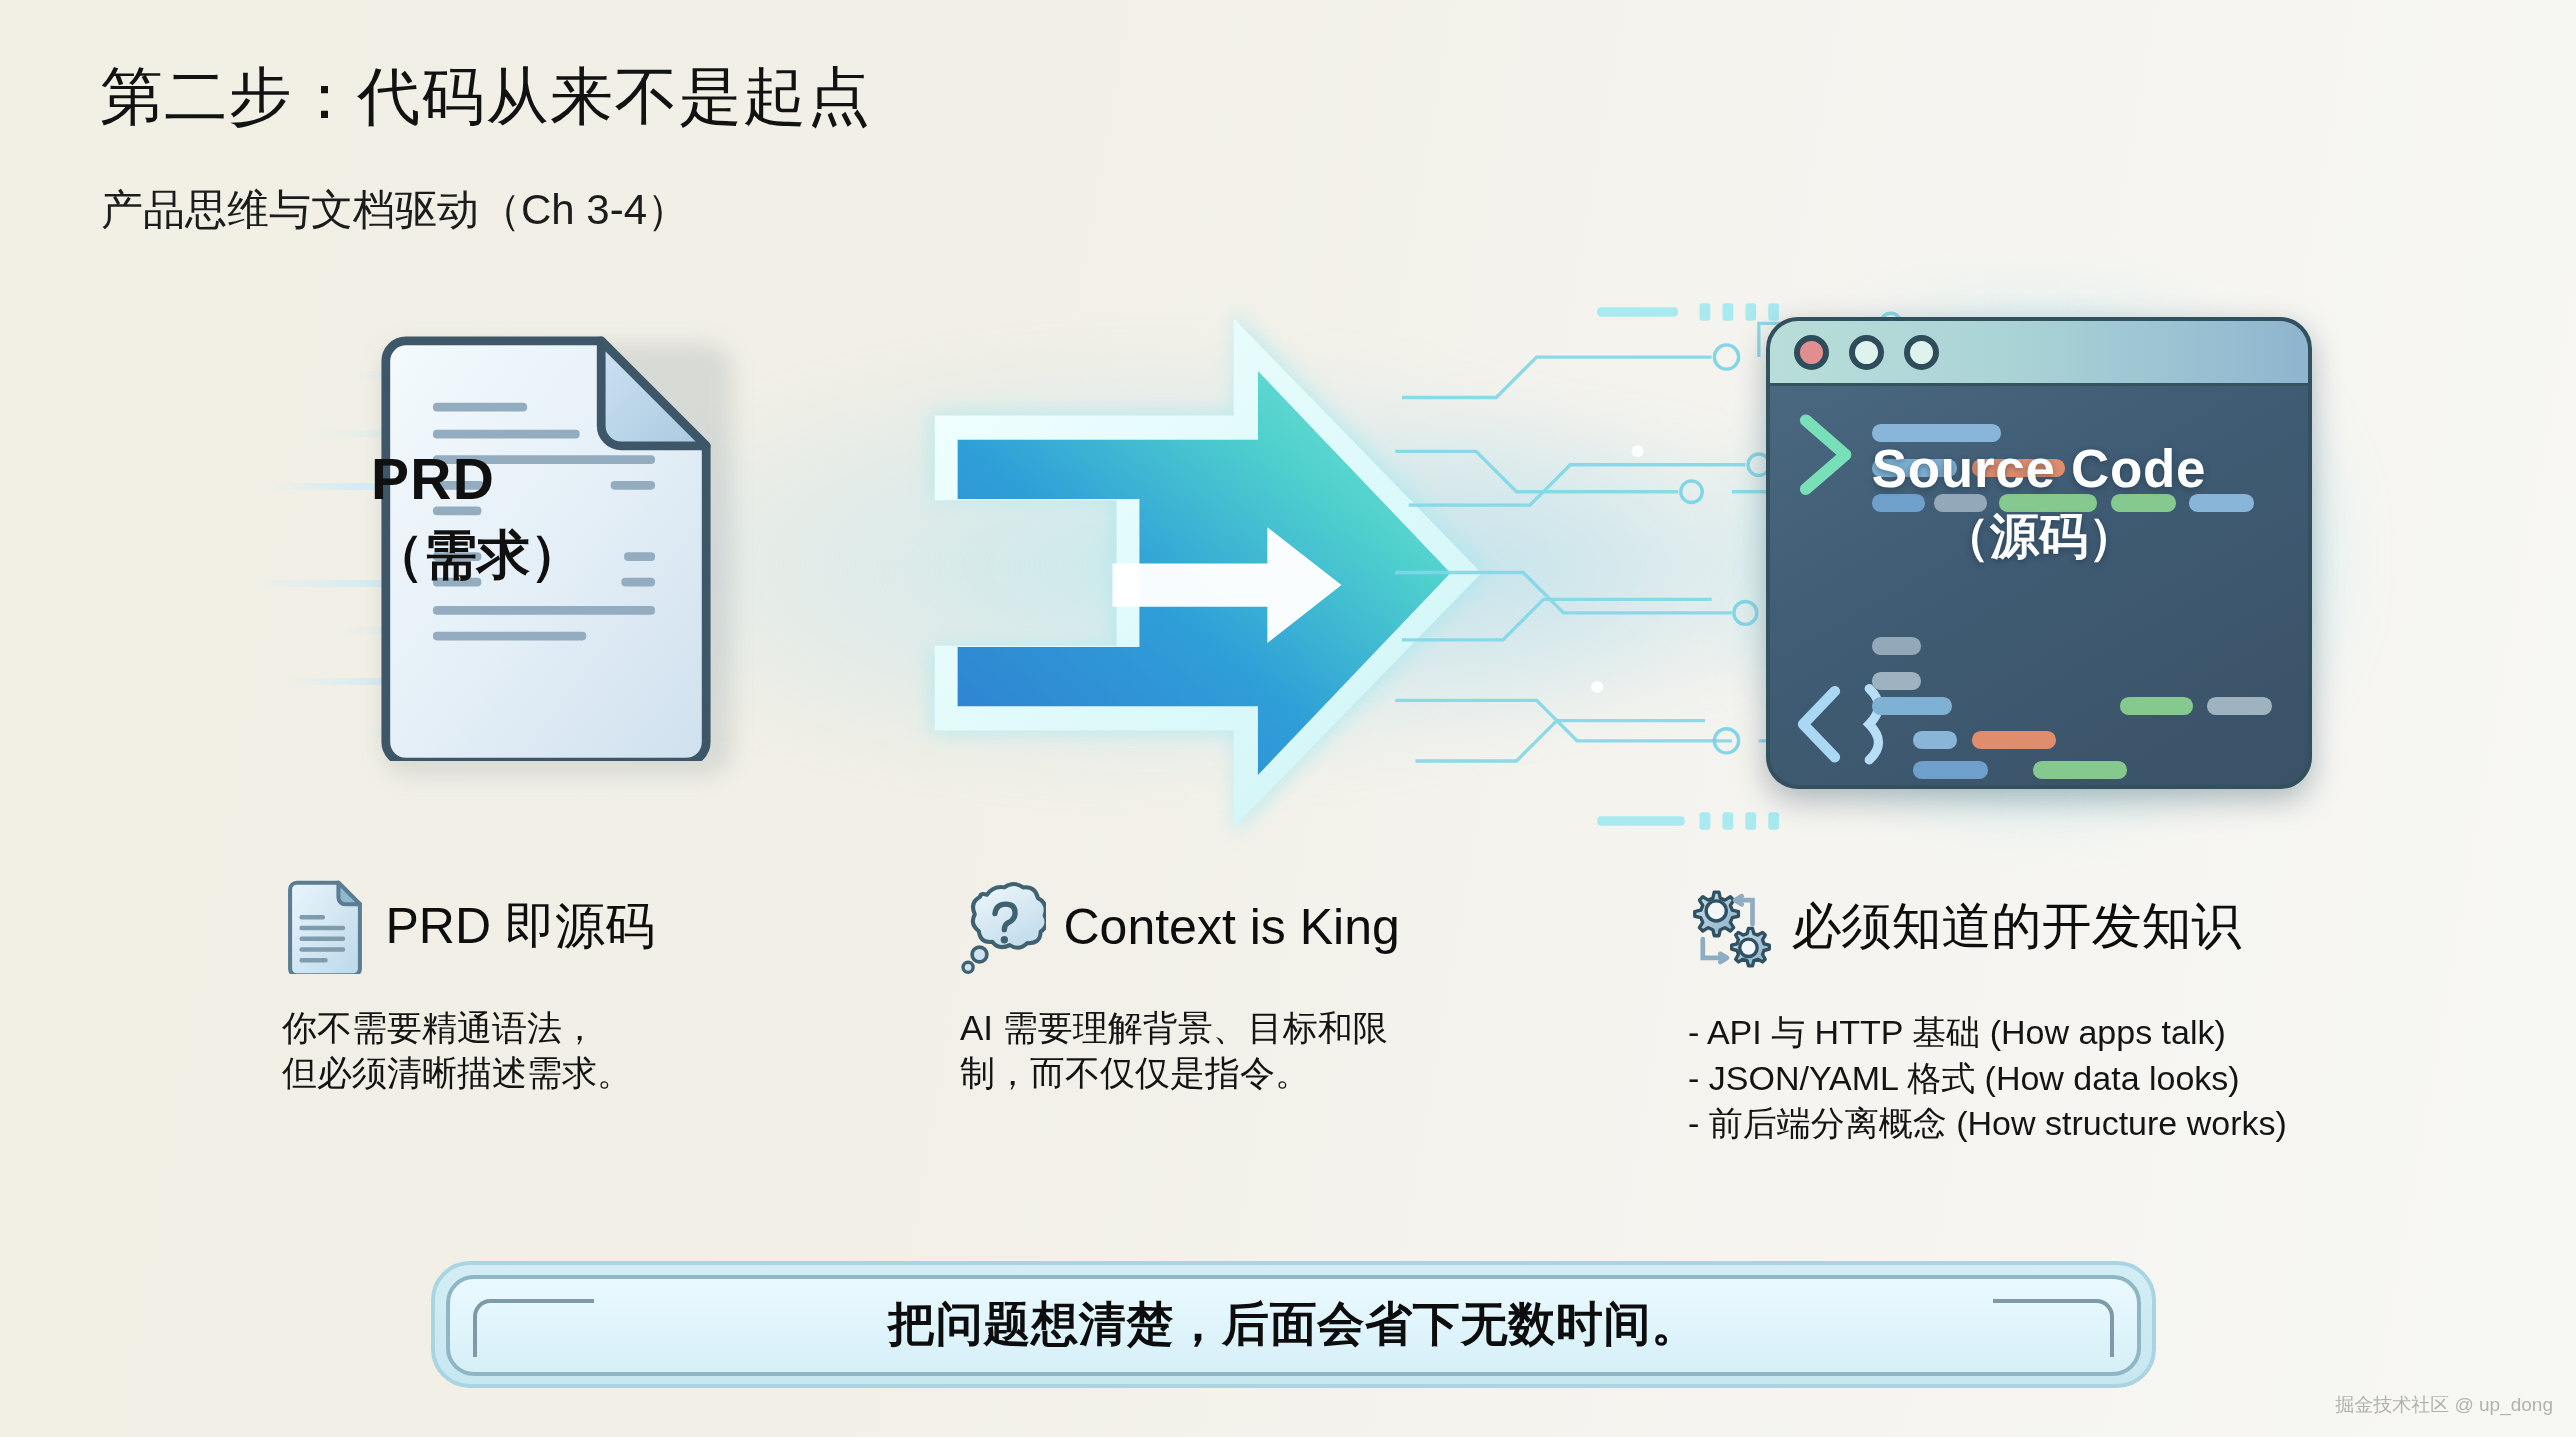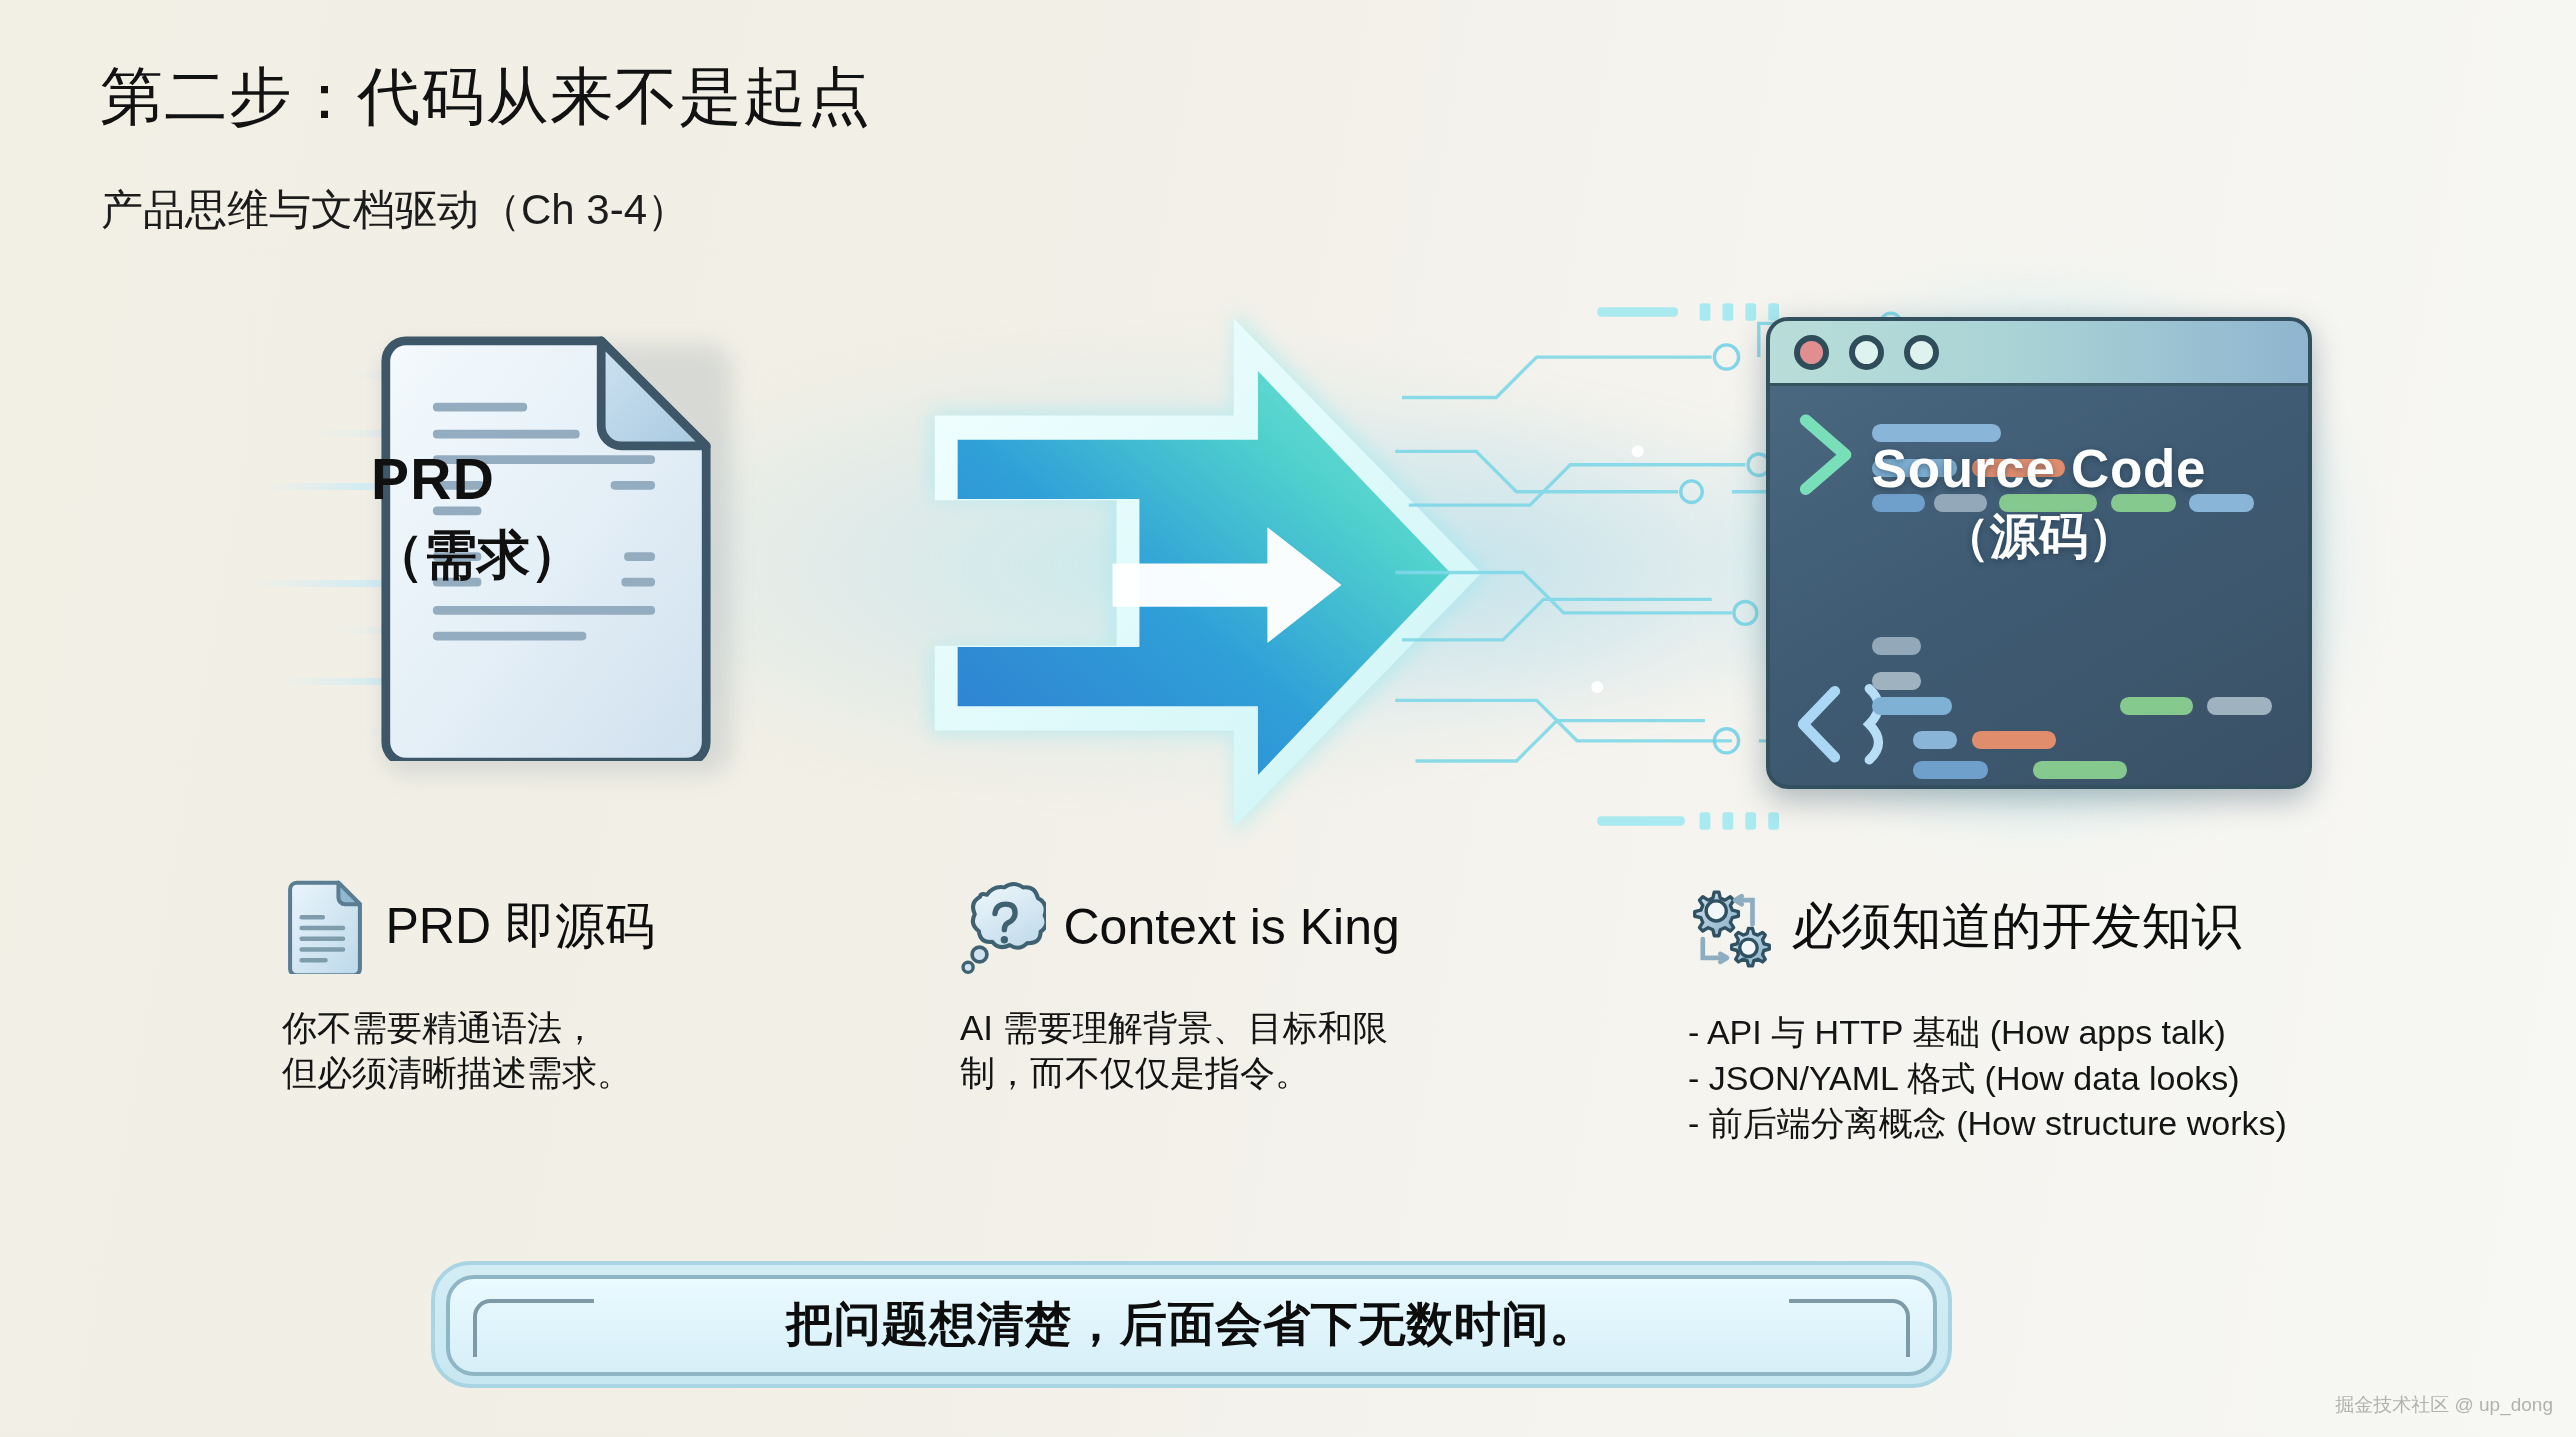--- a/index.html
+++ b/index.html
@@ -80,21 +80,21 @@
   #circuit svg{ position:absolute; inset:0; width:100%; height:100%; }
 
   
   #code-win{ position:absolute; left:1476px; top:27px; width:546px; height:472px; }
   #code-win .win-glow{
     position:absolute; left:-47px; top:-40px; width:calc(100% + 94px); height:calc(100% + 88px);
     background:radial-gradient(ellipse at 50% 50%, rgba(150,235,242,.85) 0%, rgba(168,236,244,.45) 45%, rgba(190,240,246,0) 74%);
     filter:blur(19px);
   }
   #code-win .win-body{
-    position:absolute; inset:0; border-radius:22px;
+    position:absolute; inset:0; border-radius:32px;
     background:linear-gradient(150deg,#4d6a83 0%,#3f5c74 45%,#3a5166 100%);
     border:4.7px solid #33505f;
     overflow:hidden;
     box-shadow:0 10.8px 30px rgba(40,70,90,.35);
   }
   #code-win .titlebar{
     position:absolute; left:0; right:0; top:0; height:65px;
     background:linear-gradient(90deg,#b9ded9 0%,#aad3d6 45%,#8fb5cf 100%);
     border-bottom:3.4px solid #35525f;
     display:flex; align-items:center; padding-left:24px; gap:20px;
@@ -128,21 +128,21 @@
   .feat .f-title{ font-size:50px; font-weight:400; color:#0e0e0e; white-space:nowrap; }
   .feat .f-body{ margin-top:19px; font-size:35px; line-height:1.28; color:#141414; }
   .feat .f-body div{ white-space:nowrap; }
   .feat.c1{ left:282px; width:606px; }
   .feat.c2{ left:960px; width:674px; }
   .feat.c3{ left:1688px; width:876px; }
   .feat.c3 .f-body{ font-size:34px; line-height:1.34; margin-top:23px; }
 
   
   #banner{
-    position:absolute; left:431px; top:1261px; width:1521px; height:127px;padding-left:11px;
+    position:absolute; left:431px; top:1261px; width:1725px; height:127px;padding-left:11px;
   }
   #banner .outer{
     position:absolute; inset:0; border-radius:39px;
     border:4px solid #a9d4e2;
     background:linear-gradient(180deg,#d3edf4 0%,#c7e7f1 100%);
   }
   #banner .inner{
     position:absolute; left:15px; right:15px; top:13.5px; bottom:12px;
     border-radius:28px;
     border:4px solid #8fb6c4;

